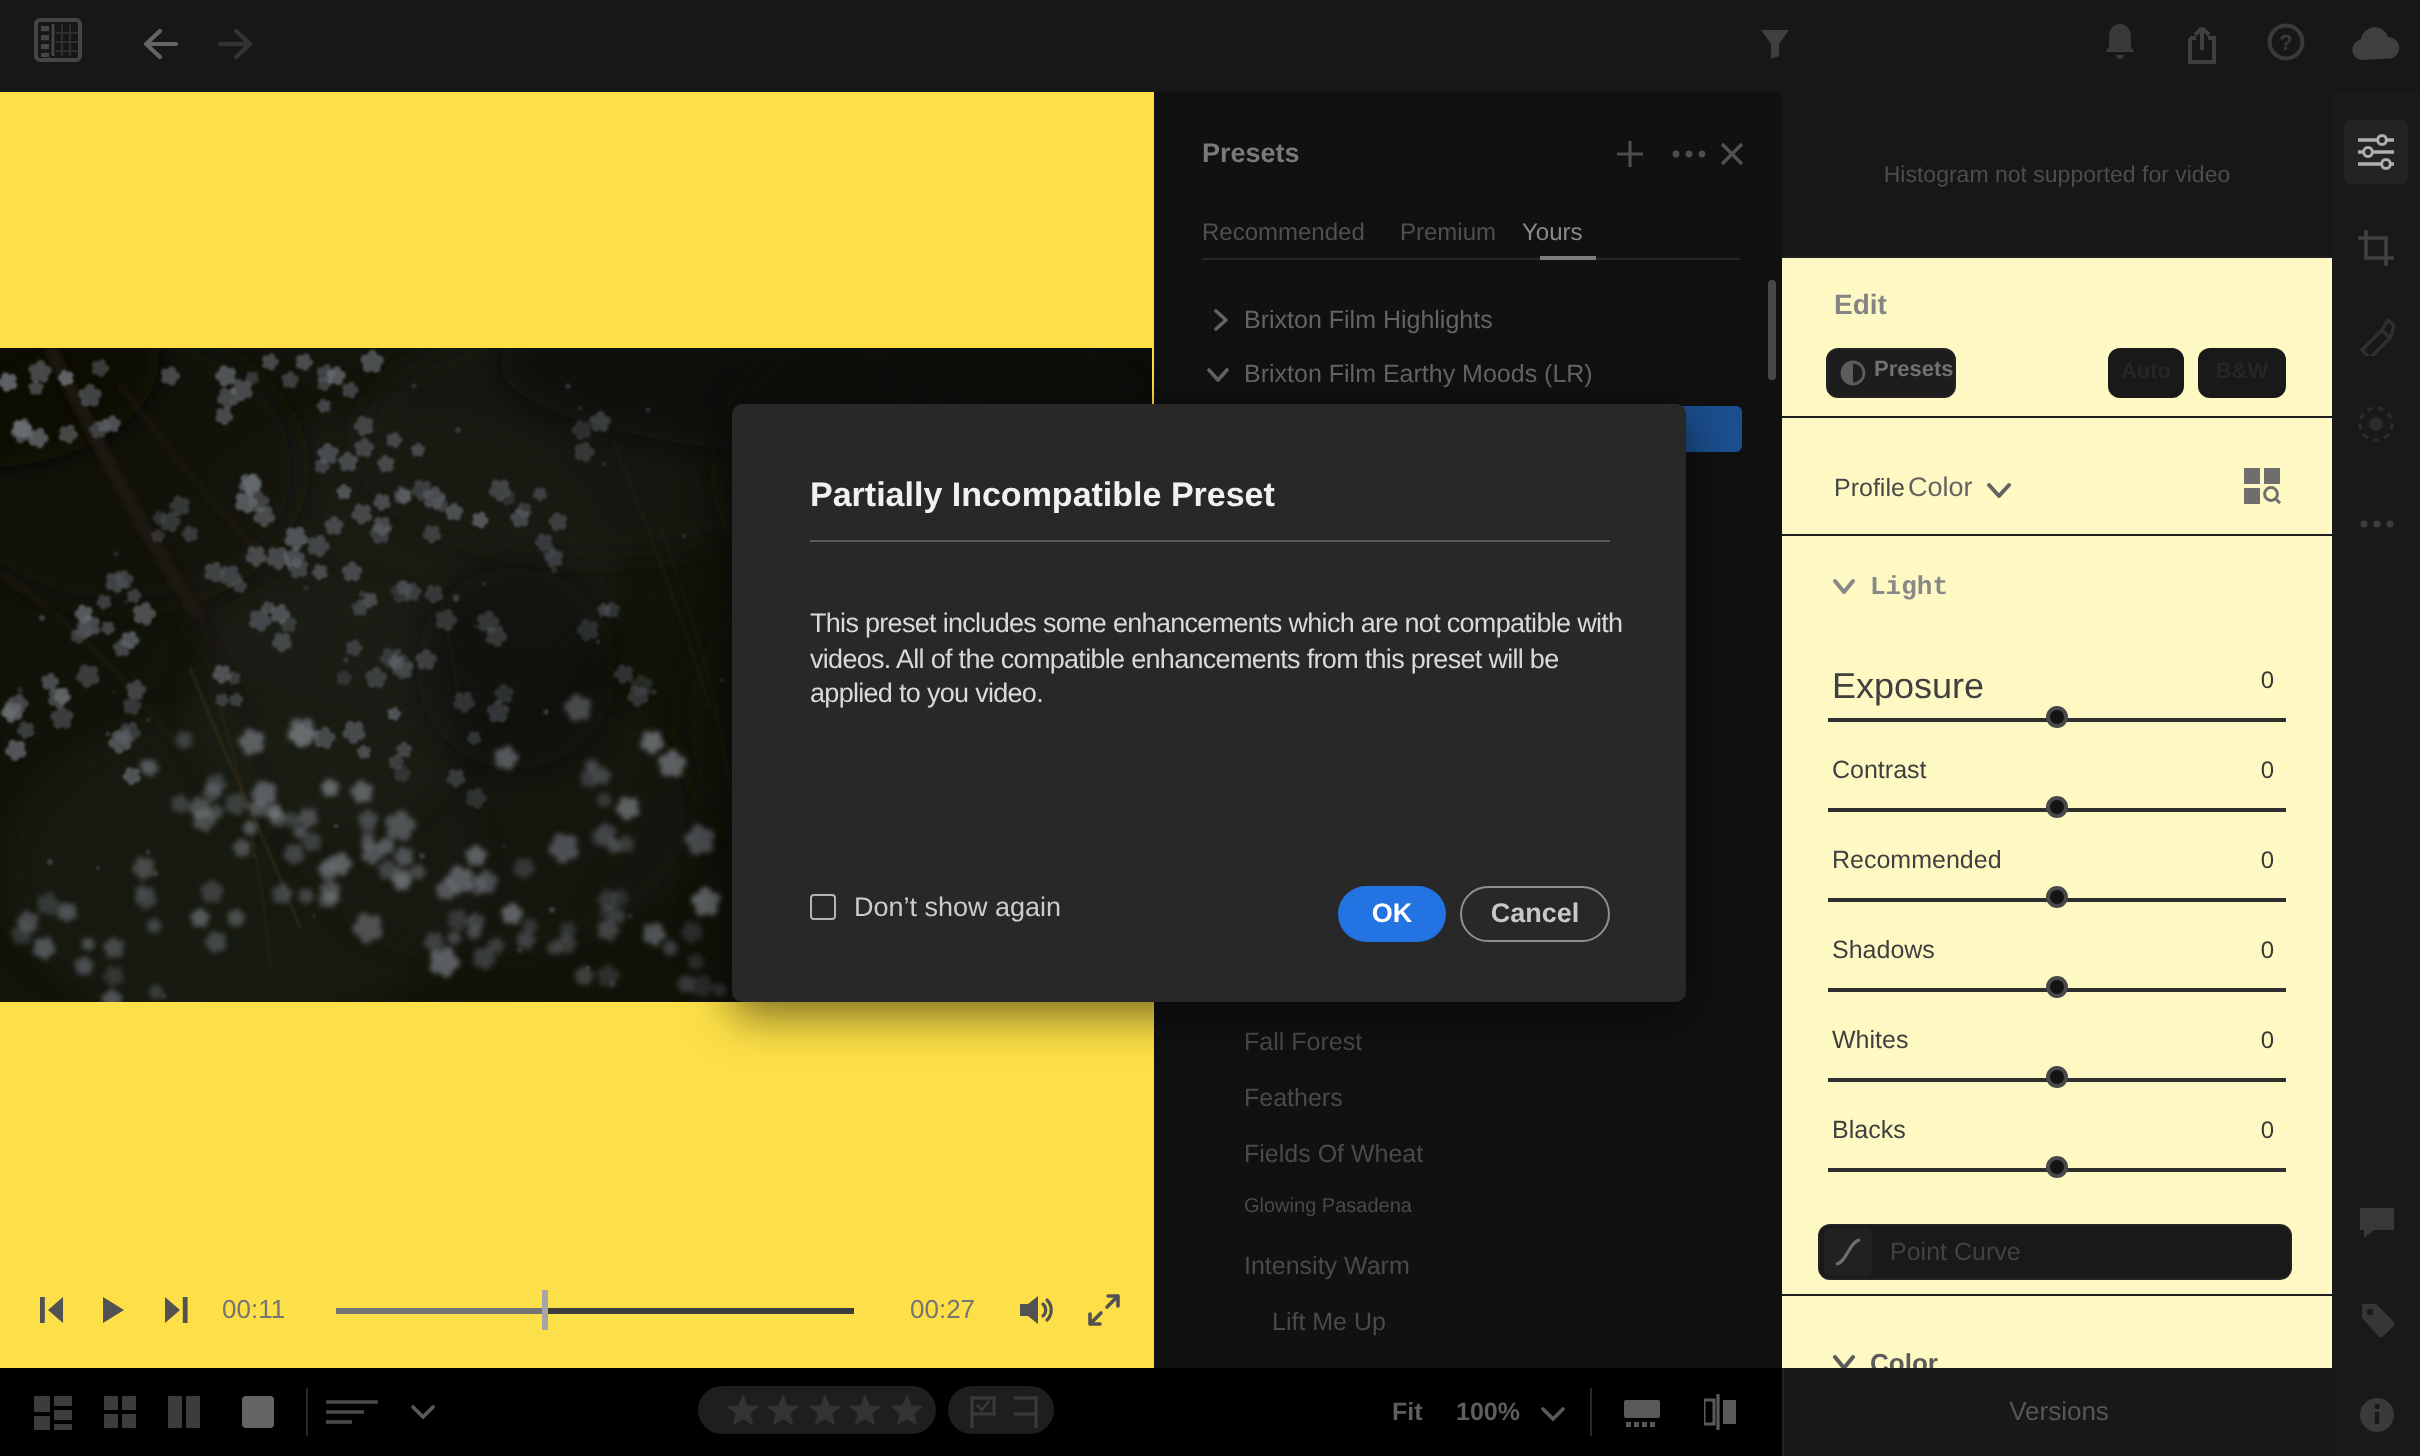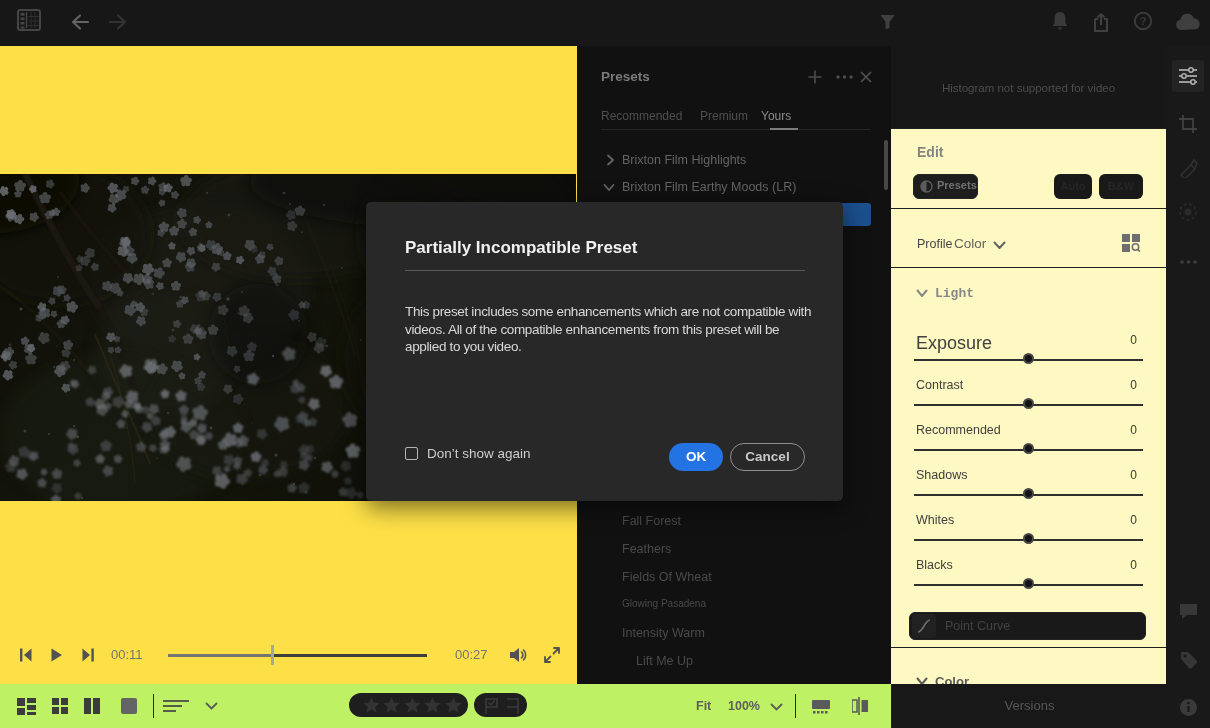--- a/index.html
+++ b/index.html
@@ -647,21 +647,21 @@
       <circle cx="6" cy="6" r="1.6" fill="#1a1a1a"></circle>
     </svg>
 
     <svg class="abs" style="left:13px;top:652px;" width="19" height="19" viewBox="0 0 19 19">
       <circle cx="9.5" cy="9.5" r="8.5" fill="#3a3a3a"></circle>
       <rect x="8.4" y="8" width="2.2" height="6" fill="#191919"></rect>
       <circle cx="9.5" cy="5.2" r="1.3" fill="#191919"></circle>
     </svg>
   </div>
 
-  <div class="abs" id="bottombar" style="left:0;top:684px;width:891px;height:44px;background:#bef264;">
+  <div class="abs" id="bottombar" style="left:0;top:684px;width:891px;height:44px;background:#000000;">
     <svg class="abs" style="left:17px;top:14px;" width="19" height="17" viewBox="0 0 19 17">
       <rect x="0" y="0" width="8" height="8" fill="#3c3c3c"></rect>
         <rect x="10" y="0" width="9" height="5" fill="#3c3c3c"></rect>
       <rect x="10" y="7" width="9" height="5" fill="#3c3c3c"></rect>
         <rect x="0" y="10" width="8" height="7" fill="#3c3c3c"></rect>
       <rect x="10" y="14" width="9" height="3" fill="#3c3c3c"></rect>
       </svg>
     <svg class="abs" style="left:52px;top:14px;" width="16" height="16" viewBox="0 0 16 16">
       <rect x="0" y="0" width="7" height="7" fill="#3c3c3c"></rect>
         <rect x="9" y="0" width="7" height="7" fill="#3c3c3c"></rect>

